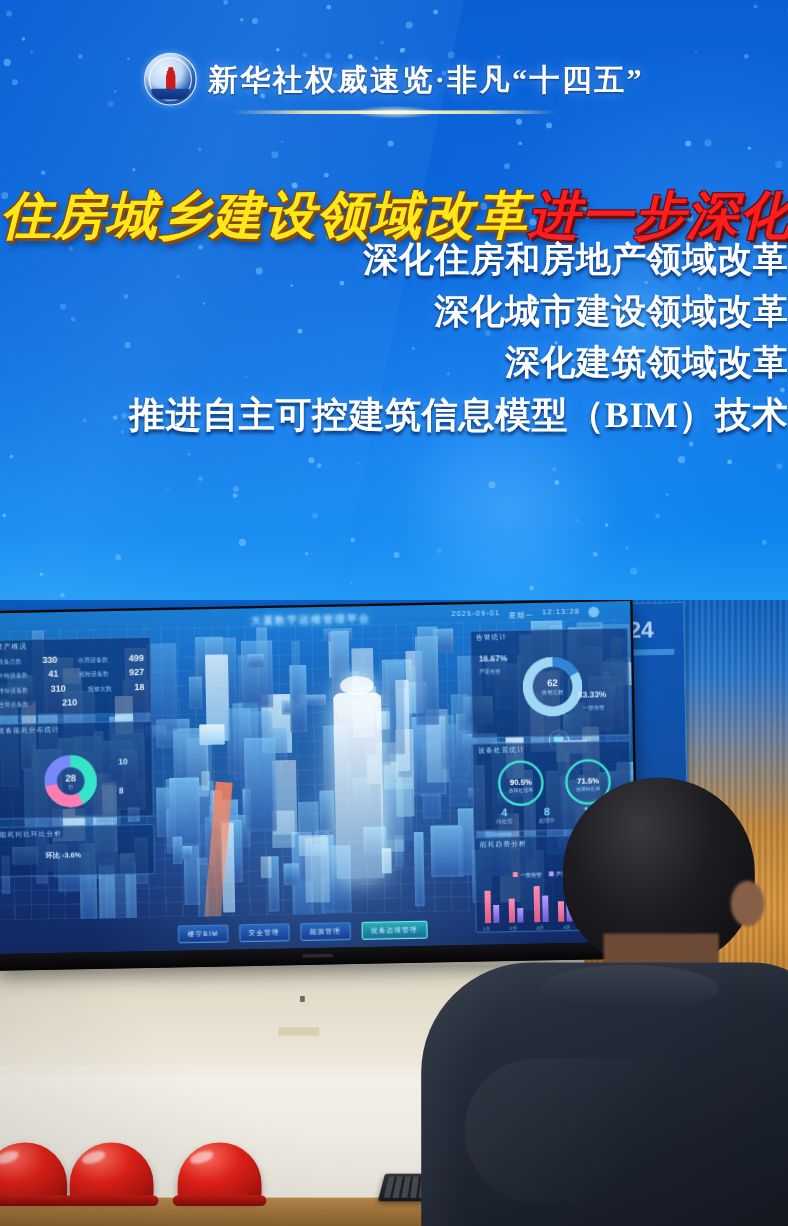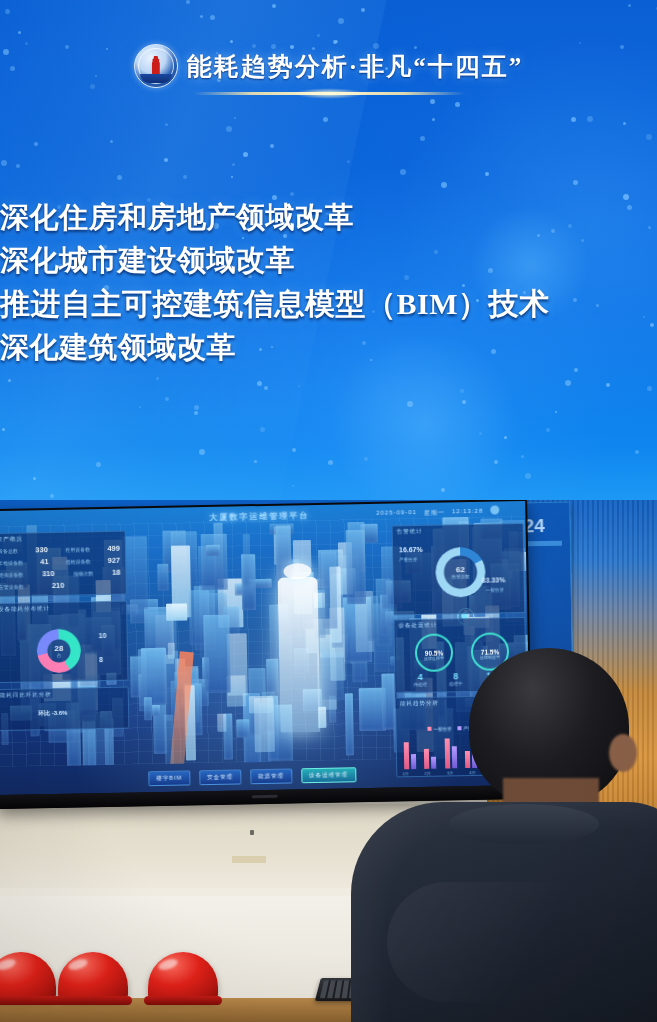--- a/index.html
+++ b/index.html
@@ -73,21 +73,21 @@
   .headline .y{
     color:#ffe81a;
     text-shadow:2px 3px 0 #8a4a05, -1px -1px 0 #8a4a05, 1px -1px 0 #8a4a05, -1px 1px 0 #8a4a05, 3px 5px 6px rgba(0,20,60,.55);
   }
   .headline .r{
     color:#ff1d1d;
     text-shadow:2px 3px 0 #6a0d0d, -1px -1px 0 #6a0d0d, 1px -1px 0 #6a0d0d, -1px 1px 0 #6a0d0d, 3px 5px 6px rgba(0,20,60,.55);
   }
 
   
-  .lines{position:absolute;left:0;top:196px;width:657px;text-align:left;}
+  .lines{position:absolute;left:0;top:196px;width:657px;text-align:right;}
   .ln{
     color:#ffffff;font-weight:bold;white-space:nowrap;
     font-family:"Liberation Serif",serif;
     text-shadow:0 2px 3px rgba(2,38,100,.9),0 0 12px rgba(120,195,255,.35);
     letter-spacing:.5px;
   }
   .ln.sub{font-size:29px;line-height:43px;}
   .ln.det{font-size:30px;line-height:44px;}
 
   
@@ -442,30 +442,33 @@
         <i style="width: 2px; height: 2px; left: 555.253px; top: 410.594px; opacity: 0.65;"></i>
       </div>
 
     <div class="hdr">
       <div class="logo">
         <div class="ring"></div>
         <div class="pagoda"></div>
         <div class="base"></div>
         <div class="arc"></div>
       </div>
-      <div class="hdr-title">能耗趋势分析·非凡“十四五”</div>
+      <div class="hdr-title">新华社权威速览·非凡“十四五”</div>
     </div>
     <div class="divider"></div>
 
+    <h1 class="headline">
+      <span class="y">住房城乡建设领域改革</span><span class="r">进一步深化</span>
+    </h1>
 
     <div class="lines" id="poster-lines">
         <div class="ln sub">深化住房和房地产领域改革</div>
         <div class="ln sub">深化城市建设领域改革</div>
+        <div class="ln sub">深化建筑领域改革</div>
         <div class="ln det">推进自主可控建筑信息模型（BIM）技术</div>
-        <div class="ln sub">深化建筑领域改革</div>
       </div>
   </section>
 
   <section class="photo">
 
     <div class="wall-wood"></div>
     <div class="wall">
       <div class="dot"></div>
       <div class="mark"></div>
     </div>

